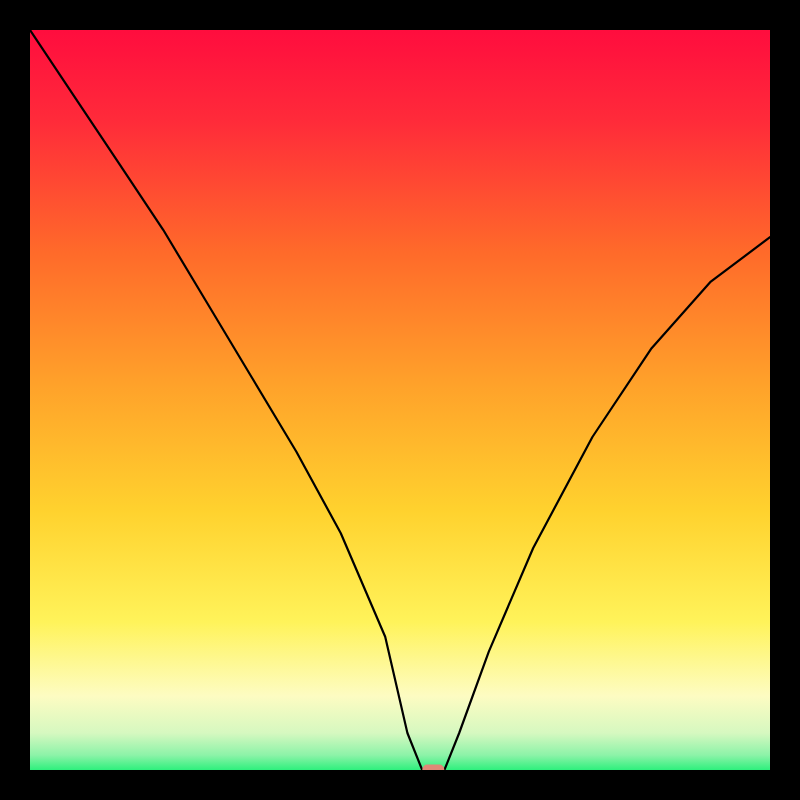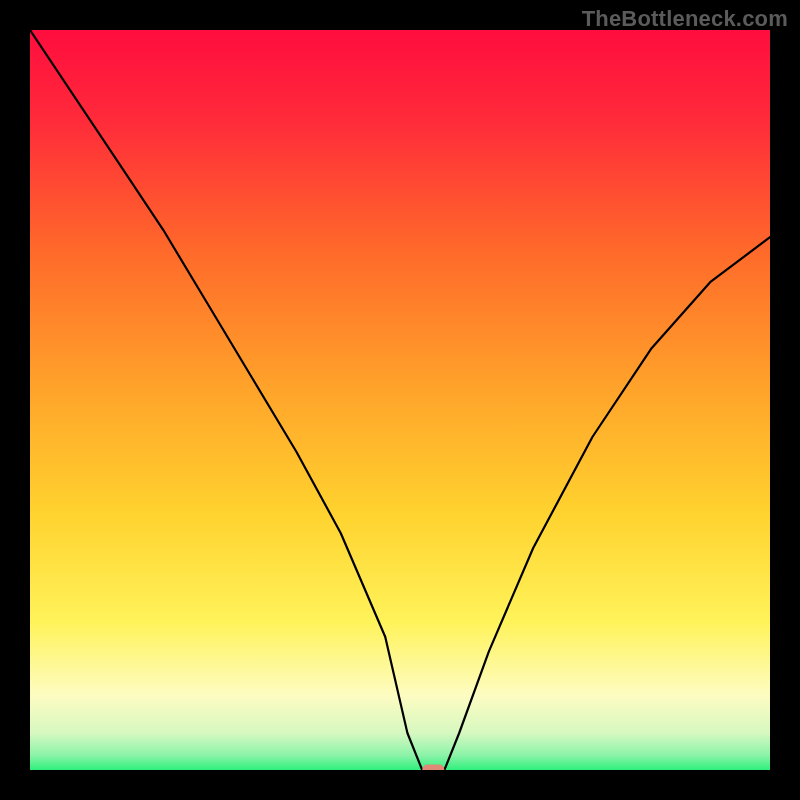--- a/index.html
+++ b/index.html
@@ -44,21 +44,20 @@
   }
   .marker {
     fill: #e08977;
   }
 </style>
 </head>
 <body>
 
 <div class="frame">
 
-  <div class="watermark">TheBottleneck.com</div>
 
   <svg class="plot" viewBox="0 0 740 740" preserveAspectRatio="none">
     <defs>
       <linearGradient id="bg-grad" x1="0" y1="0" x2="0" y2="1">
         <stop offset="0%" stop-color="#ff0d3e"></stop>
         <stop offset="12%" stop-color="#ff2a3a"></stop>
         <stop offset="30%" stop-color="#ff6a2a"></stop>
         <stop offset="48%" stop-color="#ffa22a"></stop>
         <stop offset="65%" stop-color="#ffd22e"></stop>
         <stop offset="80%" stop-color="#fff35a"></stop>

